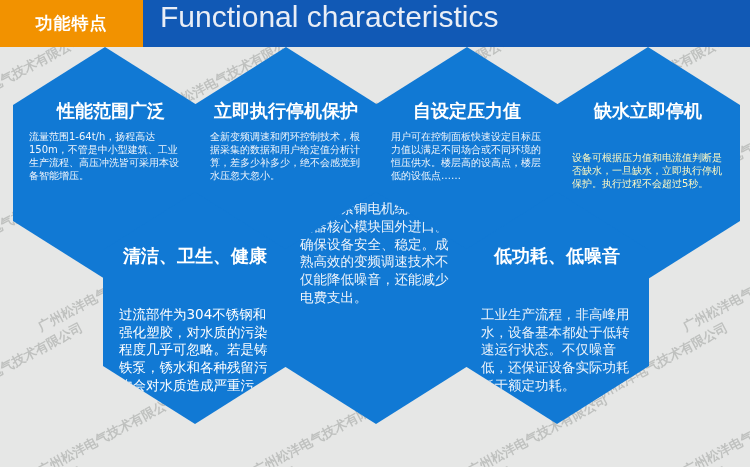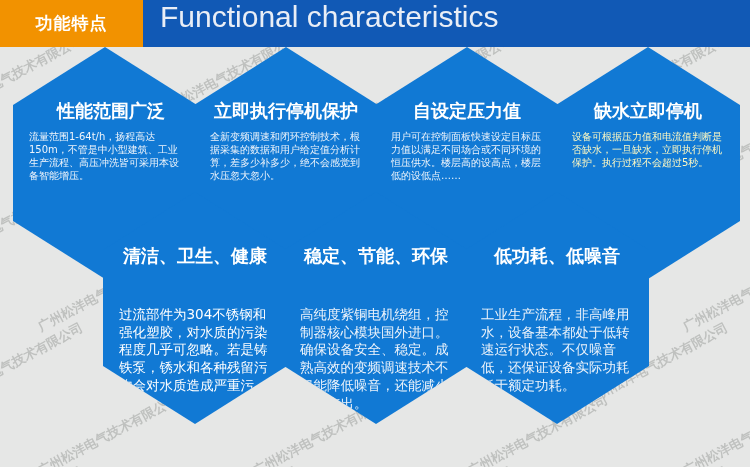--- a/index.html
+++ b/index.html
@@ -113,33 +113,32 @@
         <div class="body" style="color: rgb(238, 244, 251);">流量范围1-64t/h，扬程高达150m，不管是中小型建筑、工业生产流程、高压冲洗皆可采用本设备智能增压。</div>
       </div>
       <div class="hex h2" style="background: rgb(17, 121, 212);">
         <div class="title" style="color: rgb(255, 255, 255);">立即执行停机保护</div>
         <div class="body" style="color: rgb(238, 244, 251);">全新变频调速和闭环控制技术，根据采集的数据和用户给定值分析计算，差多少补多少，绝不会感觉到水压忽大忽小。</div>
       </div>
       <div class="hex h3" style="background: rgb(17, 121, 212); align-items: center;">
         <div class="title" style="color: rgb(255, 255, 255);">自设定压力值</div>
         <div class="body" style="color: rgb(238, 244, 251);">用户可在控制面板快速设定目标压力值以满足不同场合或不同环境的恒压供水。楼层高的设高点，楼层低的设低点……</div>
       </div>
-      <div class="hex h4" style="background: rgb(17, 121, 212);">
+      <div class="hex h4" style="background: rgb(17, 121, 212); gap: 21px;">
         <div class="title" style="color: rgb(255, 255, 255);">缺水立即停机</div>
         <div class="body" style="color: #fef9c3;">设备可根据压力值和电流值判断是否缺水，一旦缺水，立即执行停机保护。执行过程不会超过5秒。</div>
       </div>
     </div>
 
     <div class="row-bot">
       <div class="hex b1" style="background: rgb(17, 121, 212);">
         <div class="title" style="color: rgb(255, 255, 255);">清洁、卫生、健康</div>
         <div class="body" style="color: #ffffff;">过流部件为304不锈钢和强化塑胶，对水质的污染程度几乎可忽略。若是铸铁泵，锈水和各种残留污物会对水质造成严重污染。</div>
       </div>
       <div class="hex b2" style="background: rgb(17, 121, 212);">
-        <div class="title" style="color: rgb(255, 255, 255);">稳定、节能、环保</div>
         <div class="body" style="color: rgb(238, 244, 251);">高纯度紫铜电机绕组，控制器核心模块国外进口。确保设备安全、稳定。成熟高效的变频调速技术不仅能降低噪音，还能减少电费支出。</div>
       </div>
       <div class="hex b3" style="background: rgb(17, 121, 212);">
         <div class="title" style="color: rgb(255, 255, 255);">低功耗、低噪音</div>
         <div class="body" style="color: rgb(238, 244, 251);">工业生产流程，非高峰用水，设备基本都处于低转速运行状态。不仅噪音低，还保证设备实际功耗低于额定功耗。</div>
       </div>
     </div>
 
   </div>
 </div>

